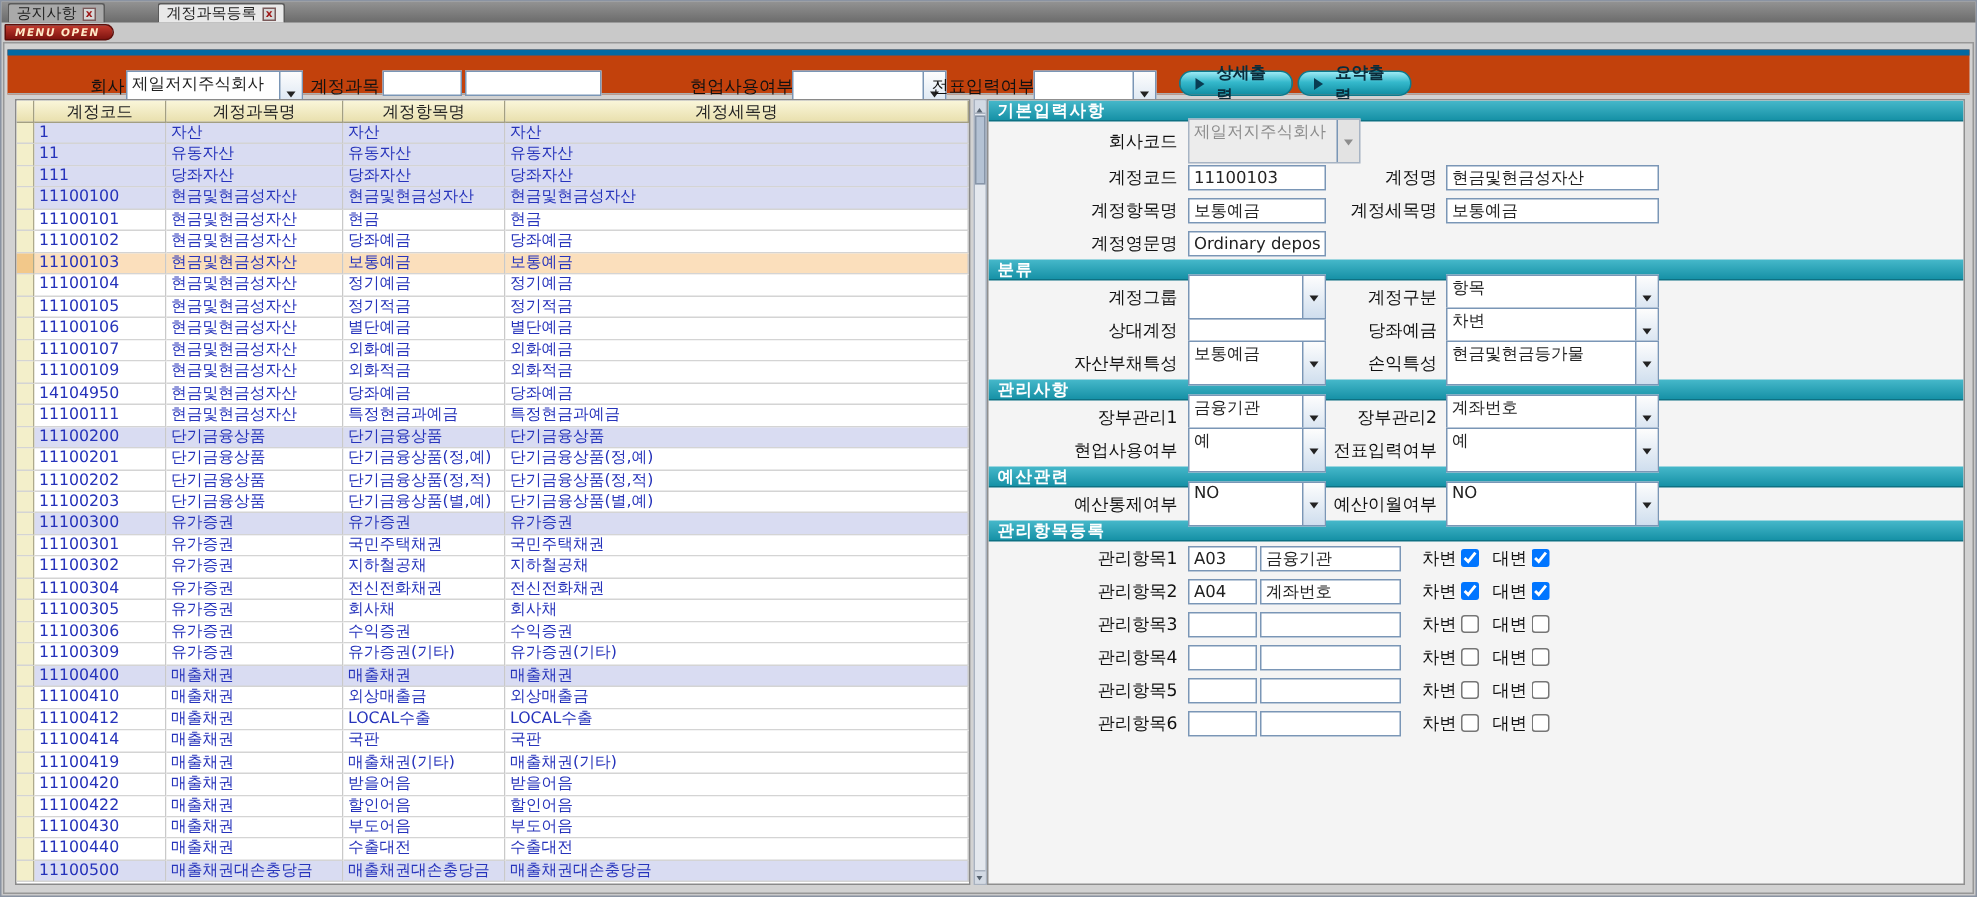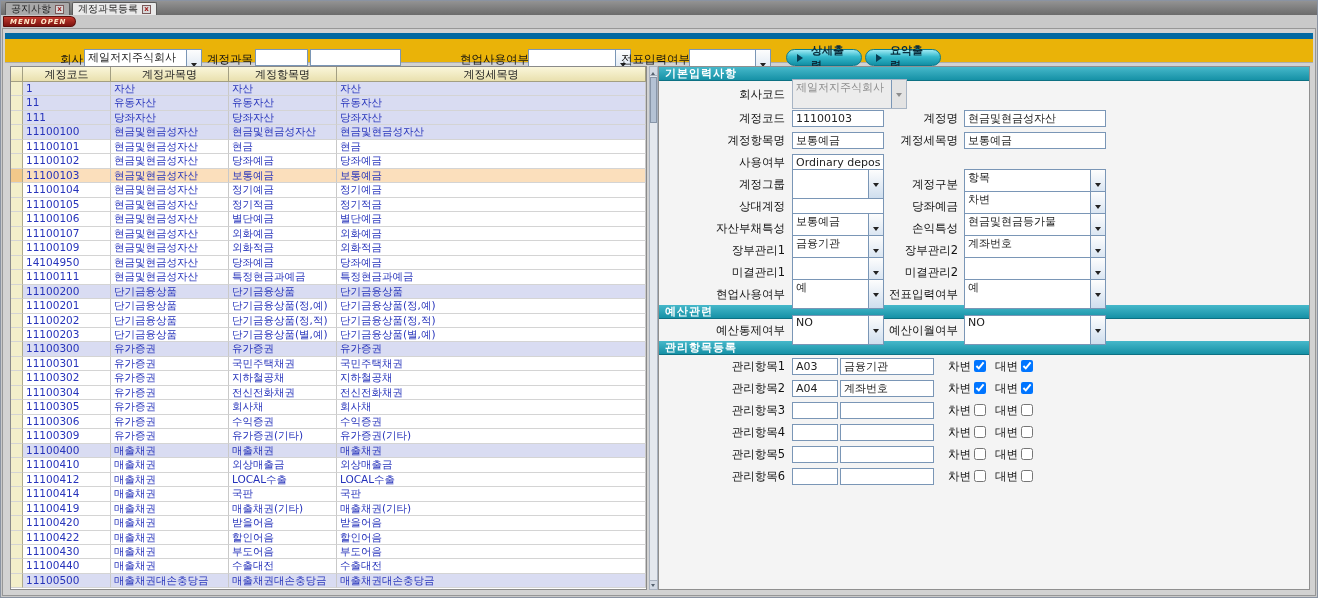--- a/index.html
+++ b/index.html
@@ -2,41 +2,41 @@
 <html><head>
 <meta charset="utf-8">
 <style>
   * { box-sizing: border-box; margin: 0; padding: 0; }
   html,body { width:1318px; height:598px; overflow:hidden; }
   body { font-family:"DejaVu Sans","Liberation Sans",sans-serif; font-size:11px; background:#aab0ba; }
   .screen { position:relative; width:1318px; height:598px; background:#c9c9c9; border:1px solid #8a93a2; }
 
   
   .tabbar { position:absolute; top:0; left:0; right:0; height:14px;
-            background:linear-gradient(#939393,#6b6b6b); display:flex; align-items:flex-end; padding-left:4px; }
+            background:linear-gradient(#939393,#6b6b6b); display:flex; align-items:flex-end; padding-left:4px;gap:33px; }
   .tab { height:13px; display:flex; align-items:center; gap:4px; padding:0 5px;
          font-size:10px; color:#222; background:#a9a9a9; border:1px solid #5a5a5a; border-bottom:none;
          border-radius:2px 2px 0 0; margin-right:2px; cursor:default; }
   .tab.active { background:#e9e9e9; }
   .tab-close { width:9px; height:9px; background:#d8d8d8; border:1px solid #7a5a5a; color:#a01818;
                font-size:7px; line-height:7px; text-align:center; font-weight:bold; }
 
   
   .menu-open { position:absolute; top:15px; left:2px; height:11px; padding:0 9px 0 6px;
                background:linear-gradient(#c23a2e,#7e1410); color:#ffe9c8; font-size:7px; font-weight:bold;
                font-style:italic; letter-spacing:1px; line-height:11px; border-radius:1px 6px 6px 1px;
                border:1px solid #5e0e0a; }
 
   
   .frame { position:absolute; top:27px; left:1px; right:1px; bottom:1px;
            background:#d2d2d2; border:1px solid #979797; }
 
   
   .filterbar { position:absolute; top:4px; left:2px; right:2px; height:30px;
-               background:#eab308; border-top:6px solid #0369a1; border-bottom:1px solid #adadad; }
+               background:#c2410c; border-top:4px solid #0369a1; border-bottom:1px solid #adadad; }
   .flabel { position:absolute; top:13px; font-size:11.5px; color:#111; white-space:nowrap; }
   .inp { border:1px solid #7a96b6; background:#fff; height:17px; font-size:11px; padding:0 3px;
          font-family:inherit; color:#222; }
   .sel { position:relative; background:#fff; border:1px solid #7a96b6; height:30px;
          display:flex; align-items:flex-start; padding-left:3px; padding-right:16px; font-size:11px; color:#222;
          white-space:nowrap; overflow:hidden; }
   .sel .arw { position:absolute; right:0; top:0; bottom:0; width:15px;
               background:linear-gradient(#fdfdfd,#cfdeee); border-left:1px solid #7a96b6;
               display:flex; align-items:center; justify-content:center; }
   .sel .arw::after { content:""; width:0; height:0; border:3px solid transparent; border-top:4px solid #222;
@@ -435,24 +435,25 @@
         <span class="plab lab2">계정명</span>
         <input class="inp w142" value="현금및현금성자산" style="">
       </div>
       <div class="prow">
         <span class="plab lab1">계정항목명</span>
         <input class="inp w92" value="보통예금" style="">
         <span class="plab lab2">계정세목명</span>
         <input class="inp w142" value="보통예금" style="">
       </div>
       <div class="prow">
-        <span class="plab lab1">사용여부</span>
+        <span class="plab lab1">계정영문명</span>
         <input class="inp w92" value="Ordinary deposit" style="">
       </div>
 
+      <div class="sec-hdr">분류</div>
       <div class="prow">
         <span class="plab lab1">계정그룹</span>
         <div class="sel w92">
           <span></span>
           <span class="arw"></span>
         </div>
         <span class="plab lab2">계정구분</span>
         <div class="sel w142">
           <span>항목</span>
           <span class="arw"></span>
@@ -473,41 +474,30 @@
           <span>보통예금</span>
           <span class="arw"></span>
         </div>
         <span class="plab lab2">손익특성</span>
         <div class="sel w142">
           <span>현금및현금등가물</span>
           <span class="arw"></span>
         </div>
       </div>
 
+      <div class="sec-hdr">관리사항</div>
       <div class="prow">
         <span class="plab lab1">장부관리1</span>
         <div class="sel w92">
           <span>금융기관</span>
           <span class="arw"></span>
         </div>
         <span class="plab lab2">장부관리2</span>
         <div class="sel w142">
           <span>계좌번호</span>
-          <span class="arw"></span>
-        </div>
-      </div>
-      <div class="prow">
-        <span class="plab lab1">미결관리1</span>
-        <div class="sel w92">
-          <span></span>
-          <span class="arw"></span>
-        </div>
-        <span class="plab lab2">미결관리2</span>
-        <div class="sel w142">
-          <span></span>
           <span class="arw"></span>
         </div>
       </div>
 
       <div class="prow">
         <span class="plab lab1">현업사용여부</span>
         <div class="sel w92">
           <span>예</span>
           <span class="arw"></span>
         </div>

